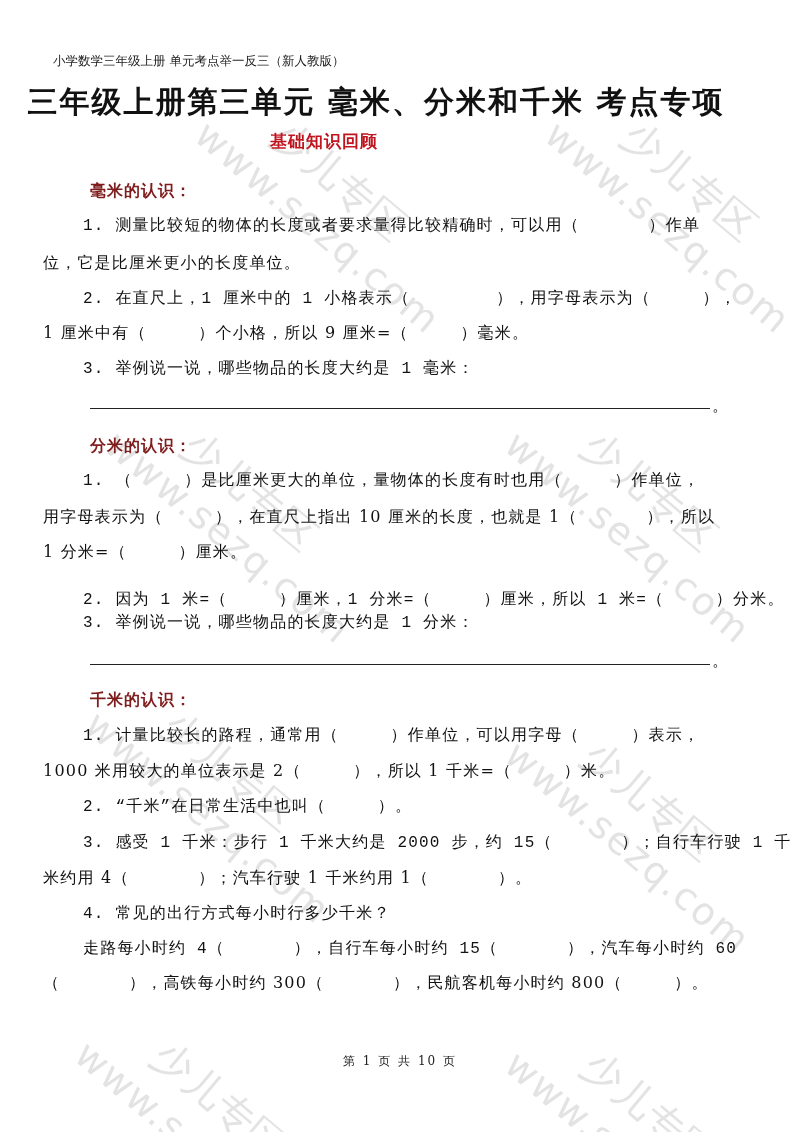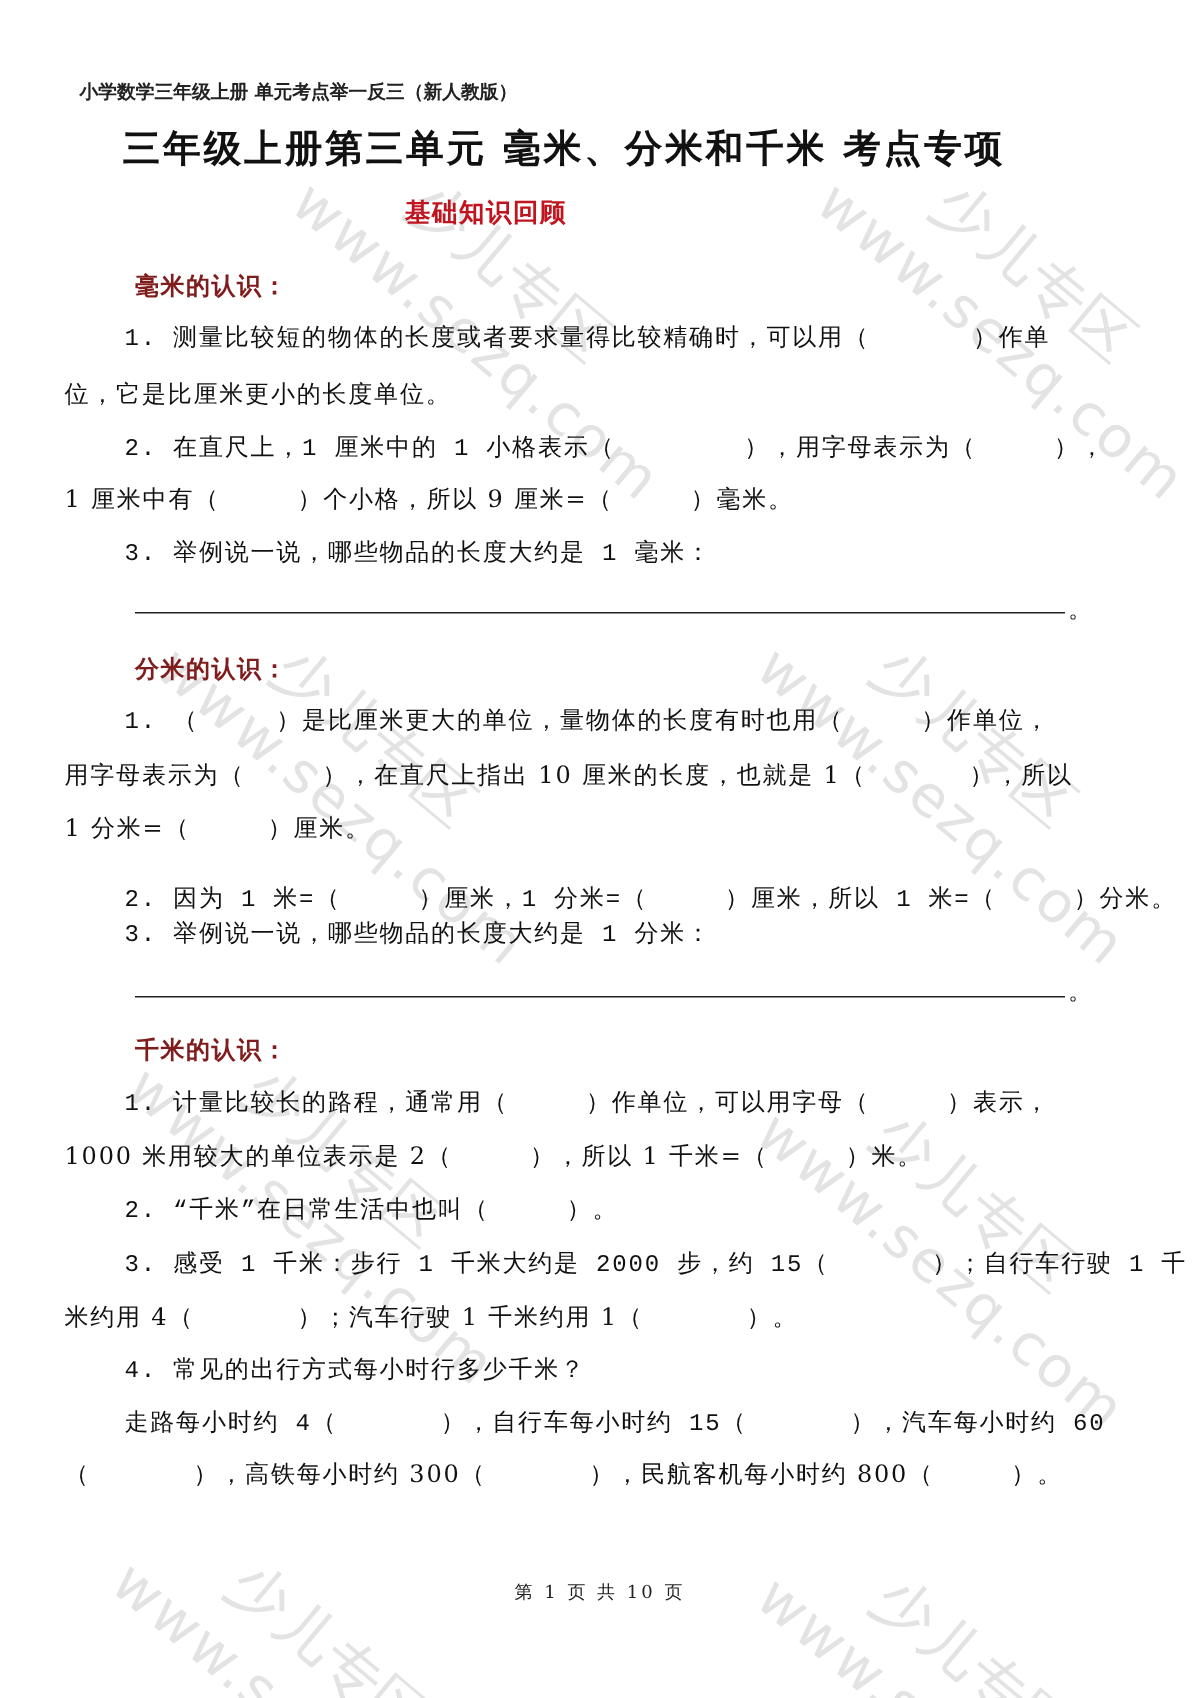--- a/index.html
+++ b/index.html
@@ -3,22 +3,22 @@
 <meta charset="utf-8">
 <style>
   html, body { margin:0; padding:0; background:#ffffff; }
   body { width:800px; height:1132px; position:relative; overflow:hidden;
          font-family:"DejaVu Serif", "Liberation Serif", serif; color:#111; }
   .wm { position:absolute; color:#e3e3e3; font-family:"DejaVu Sans", sans-serif;
         transform:rotate(40deg); transform-origin:left top; white-space:nowrap; pointer-events:none; z-index:0; }
   .wm .cn { font-size:40px; display:block; margin-left:60px; }
   .wm .url { font-size:38px; display:block; letter-spacing:2px; }
   .content { position:relative; z-index:1; }
-  .header-small { position:absolute; left:53px; top:53px; font-size:12.5px; color:#222;font-weight:bold; }
-  .title { position:absolute; left:0; width:752px; top:82px; text-align:center; font-size:25px;
+  .header-small { position:absolute; left:53px; top:53px; font-size:12.5px; color:#222; }
+  .title { position:absolute; left:0; width:752px; top:82px; text-align:center; font-size:30px;
            font-weight:bold; letter-spacing:2px; color:#111; }
   .subtitle { position:absolute; left:0; width:648px; top:130px; text-align:center; font-size:17px;
               font-weight:bold; color:#c0141e; letter-spacing:1px; }
   .sec { position:absolute; left:90px; font-size:16px; font-weight:bold; color:#7f1d1d; letter-spacing:1px; }
   .line { position:absolute; font-size:16px; letter-spacing:1.2px; white-space:nowrap; color:#111; }
   .ind { left:83px;font-family:Liberation Mono, monospace; }
   .noind { left:43px; }
   .answer-line { position:absolute; left:90px; width:620px; border-bottom:1px solid #222; height:0; }
   .period { position:absolute; font-size:16px; }
   .footer { position:absolute; left:0; width:800px; top:1053px; text-align:center; font-size:12px; color:#222; letter-spacing:2px; }

